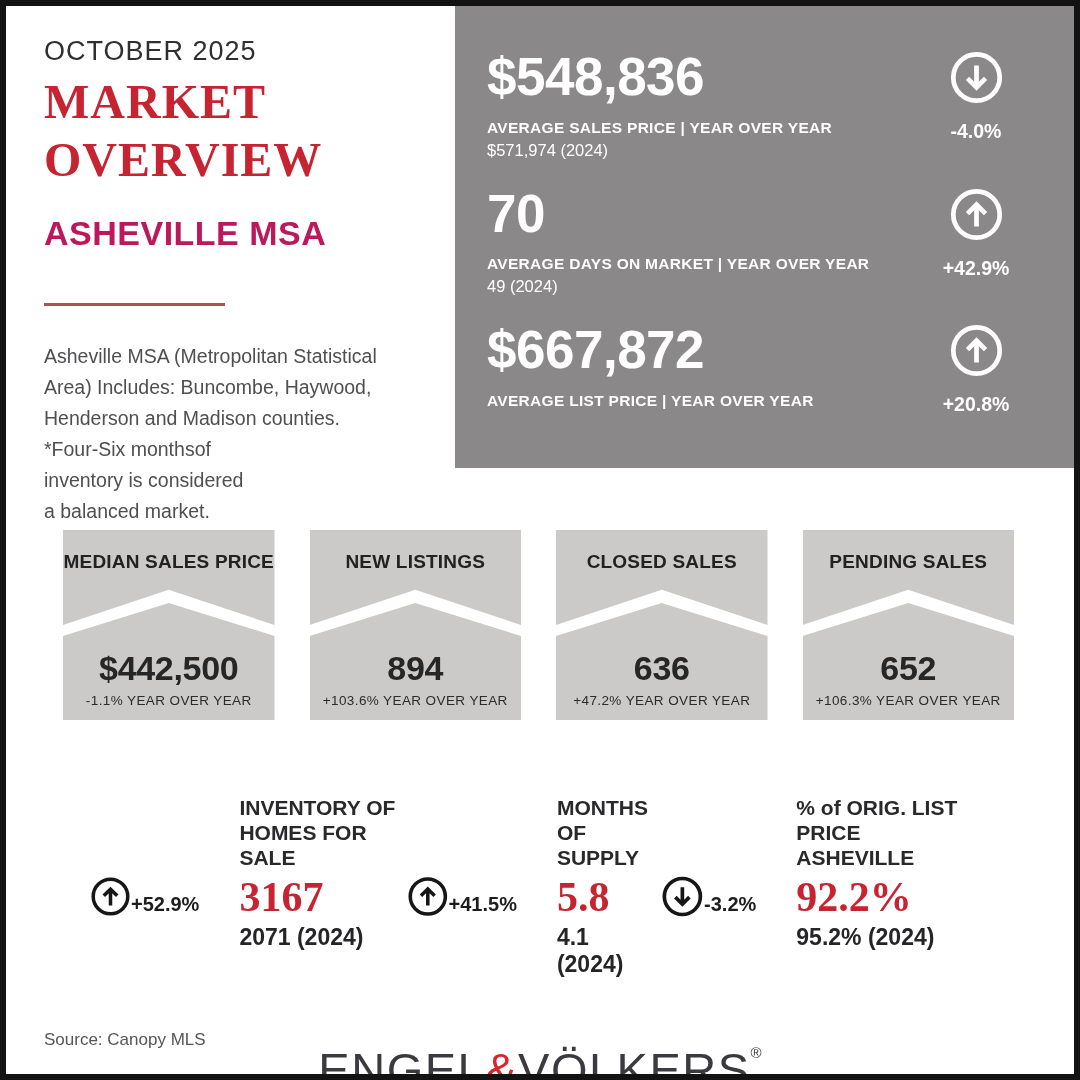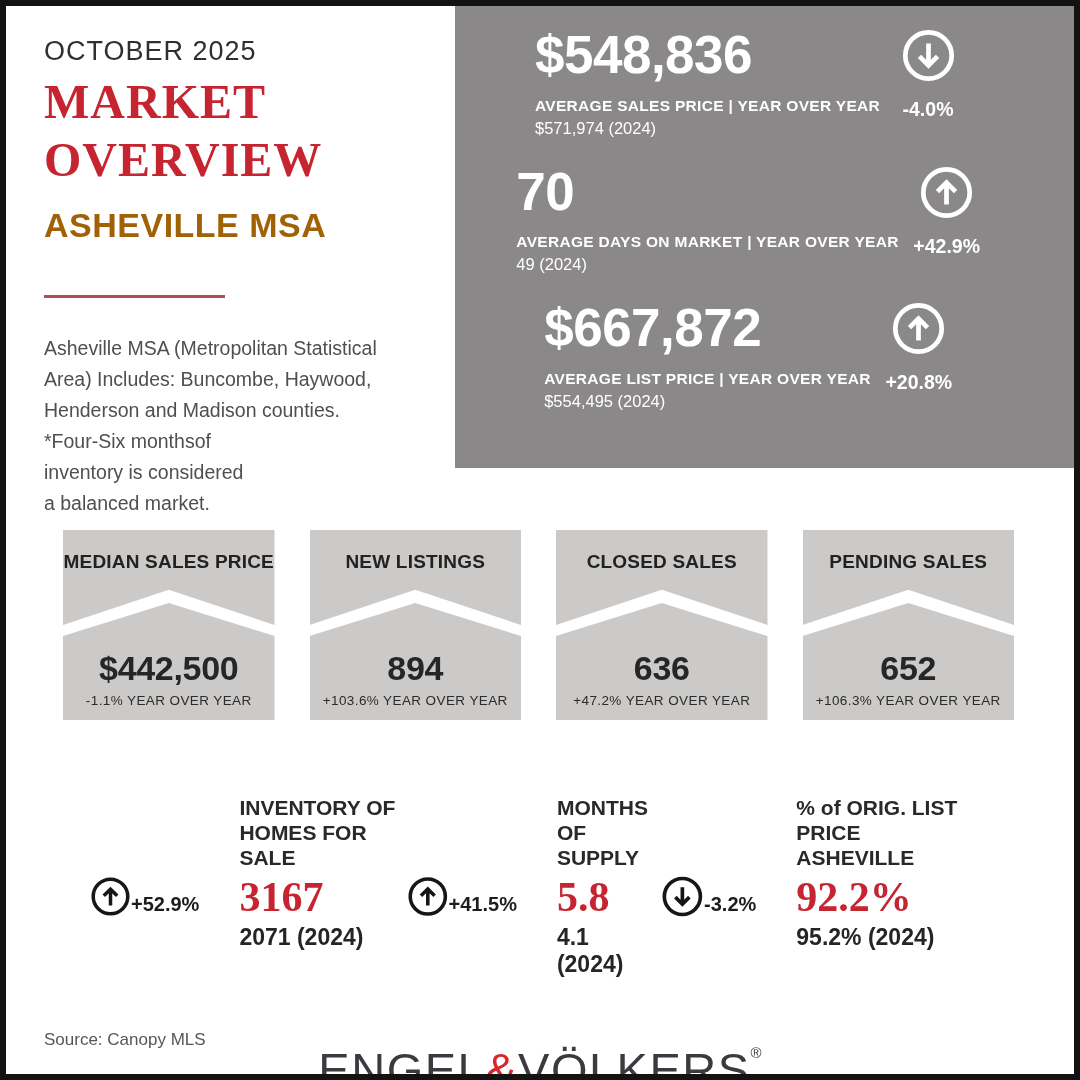--- a/index.html
+++ b/index.html
@@ -17,27 +17,27 @@
 
   
   .hero{display:flex;height:462px;}
   .hero-left{width:449px;box-sizing:border-box;padding:30px 26px 0 38px;}
   .eyebrow{font-size:27px;letter-spacing:1px;color:#2f2f31;font-weight:400;}
   .title{
     font-family:"Liberation Serif","DejaVu Serif",serif;
     font-weight:700;font-size:48px;line-height:1.2;letter-spacing:1px;
     color:var(--accent-red,#c62431);margin-top:6px;
   }
-  .subtitle{font-size:34px;font-weight:700;letter-spacing:.5px;color:#a16207;margin-top:18px;}
+  .subtitle{font-size:34px;font-weight:700;letter-spacing:.5px;color:#be185d;margin-top:26px;}
   .red-divider{width:181px;height:3px;background:var(--divider-red,#b05055);margin-top:50px;}
   .description{margin-top:35px;font-size:19.5px;line-height:31px;color:#4f4f52;}
 
   .hero-panel{flex:1;background:var(--panel-gray,#8b8889);box-sizing:border-box;
     padding:21px 50px 0 32px;color:#fff;}
-  .stat-row{display:flex;justify-content:center;align-items:flex-start;margin-bottom:26px;}
+  .stat-row{display:flex;justify-content:space-between;align-items:flex-start;margin-bottom:26px;margin-top:22px;}
   .stat-value{font-size:53px;font-weight:700;line-height:1.05;letter-spacing:-.5px;}
   .stat-label{font-size:15.5px;font-weight:700;letter-spacing:.3px;margin-top:14px;}
   .stat-prev{font-size:16.5px;margin-top:4px;}
   .stat-side{width:96px;display:flex;flex-direction:column;align-items:center;margin-top:1px;}
   .stat-change{font-size:19.5px;font-weight:700;margin-top:15px;}
   .circ-arrow{width:55px;height:55px;display:block;}
   .circ-arrow.white{color:#fff;}
   .circ-arrow.black{color:#161616;}
 
   
@@ -119,21 +119,20 @@
             <path d="M32 46 L32 21 M21.5 31 L32 20.5 L42.5 31" fill="none" stroke="currentColor" stroke-width="5.5"></path>
           </svg>
           <div class="stat-change">+42.9%</div>
         </div>
       </div>
 
       <div class="stat-row">
         <div class="stat-main">
           <div class="stat-value">$667,872</div>
           <div class="stat-label">AVERAGE LIST PRICE | YEAR OVER YEAR</div>
-          <div class="stat-prev">$554,495 (2024)</div>
         </div>
         <div class="stat-side">
           <svg class="circ-arrow white" viewBox="0 0 64 64" aria-hidden="true">
             <circle cx="32" cy="32" r="27" fill="none" stroke="currentColor" stroke-width="5.5"></circle>
             <path d="M32 46 L32 21 M21.5 31 L32 20.5 L42.5 31" fill="none" stroke="currentColor" stroke-width="5.5"></path>
           </svg>
           <div class="stat-change">+20.8%</div>
         </div>
       </div>
 

